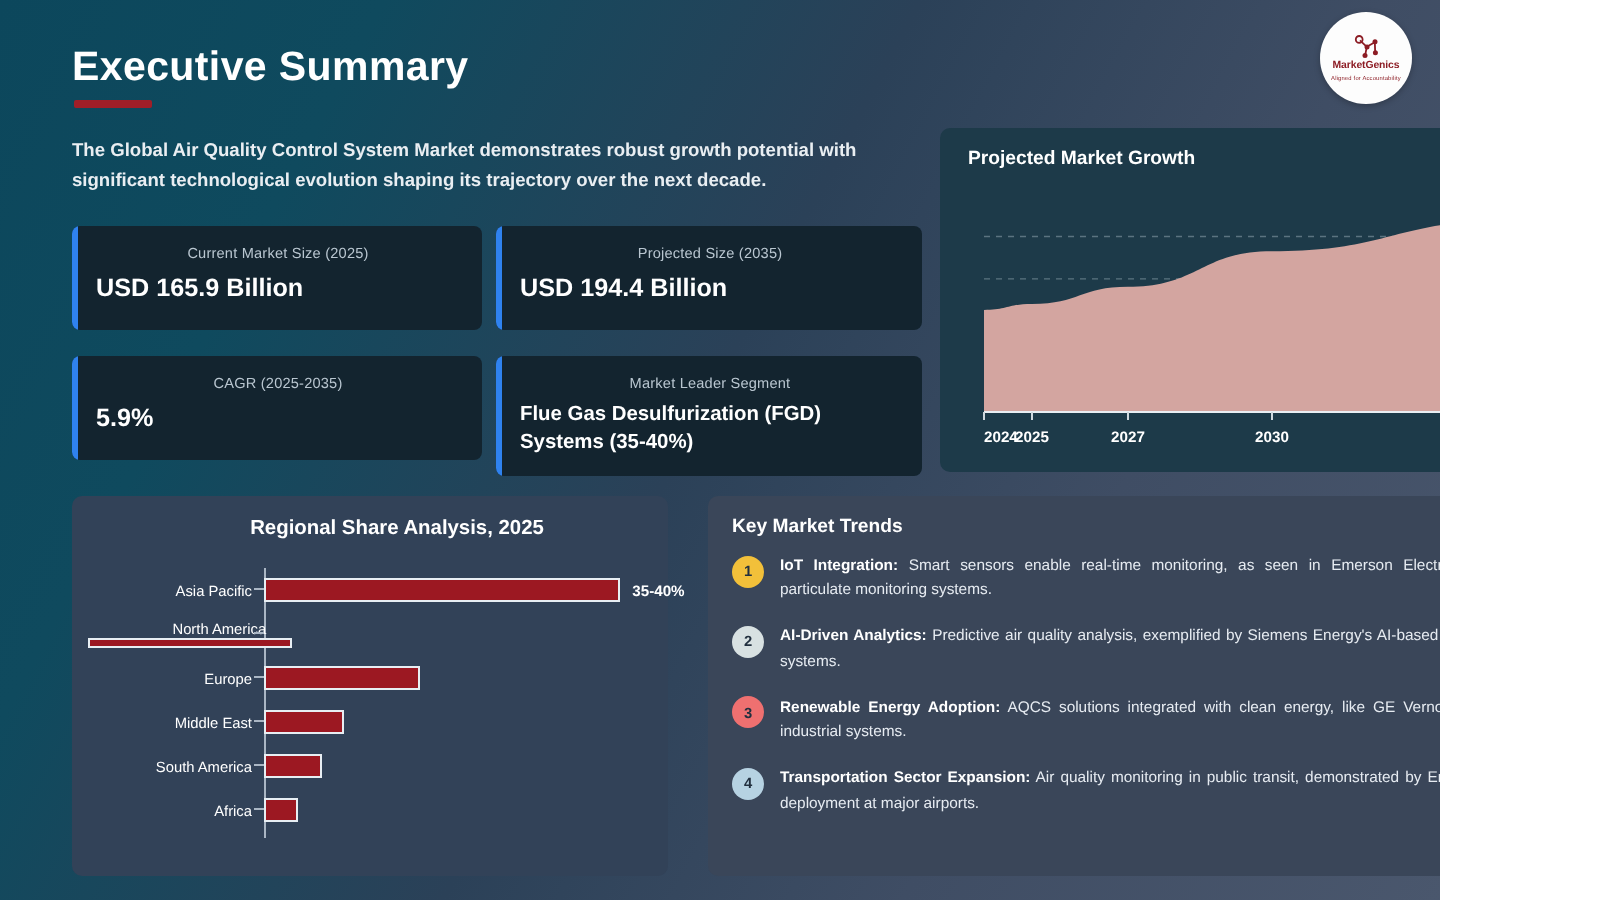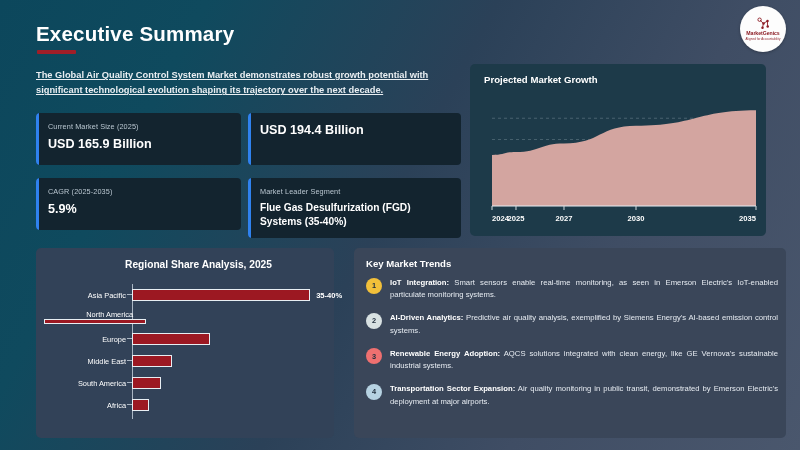--- a/index.html
+++ b/index.html
@@ -3,38 +3,38 @@
 <meta charset="utf-8">
 <style>
   * { box-sizing: border-box; margin: 0; padding: 0; }
   html, body {
     width: 800px; height: 450px;
     font-family: "Liberation Sans", sans-serif;
     overflow: hidden;
   }
   #slide {
     position: relative;
-    width: 800px; height: 450px;
+    width: 720px; height: 450px;
     background: linear-gradient(118deg, #0c475c 0%, #0f4a5e 20%, #2b4158 48%, #3f4d64 72%, #4a576d 100%);
     overflow: hidden;
   }
 
   
   #title {
     position: absolute; left: 36px; top: 22px;
     font-size: 20.5px; font-weight: bold; color: #ffffff;
     letter-spacing: .2px;
   }
   #title-rule {
     position: absolute; left: 37px; top: 50px;
     width: 39px; height: 3.5px; background: #a01e28; border-radius: 1px;
   }
   #intro {
     position: absolute; left: 36px; top: 68px; width: 412px;
-    font-size: 9.3px; font-weight: bold; color: #e9eef2; line-height: 1.65; text-decoration: underline;
+    font-size: 9.3px; font-weight: bold; color: #e9eef2; line-height: 1.65;
   }
 
   
   #logo {
     position: absolute; right: 14px; top: 6px;
     width: 46px; height: 46px; border-radius: 50%;
     background: #fdfdfd;
     display: flex; flex-direction: column;
     align-items: center; justify-content: center;
     box-shadow: 0 1px 3px rgba(0,0,0,.25);
@@ -54,21 +54,21 @@
     position: absolute;
     background: #13242f;
     border-radius: 4px;
     padding: 9px 11px 8px 12px;
     overflow: hidden;
   }
   .stat-card::before {
     content: ""; position: absolute; left: 0; top: 0; bottom: 0;
     width: 2.6px; background: #2f82ef;
   }
-  .stat-label { font-size: 7.3px; color: #b9c6d0; margin-bottom: 5px; letter-spacing: .1px; }
+  .stat-label { font-size: 7.3px; color: #b9c6d0; margin-bottom: 5px; letter-spacing: .1px; text-align: center; }
   .stat-value { font-size: 12.6px; font-weight: bold; color: #ffffff; line-height: 1.35; }
   .stat-value.small { font-size: 10.2px; }
 
   #card-current   { left: 36px;  top: 113px; width: 205px; height: 52px; }
   #card-projected { left: 248px; top: 113px; width: 213px; height: 52px; }
   #card-cagr      { left: 36px;  top: 178px; width: 205px; height: 52px; }
   #card-leader    { left: 248px; top: 178px; width: 213px; height: 60px; }
 
   
   .panel {
@@ -156,20 +156,21 @@
     </span>
     <div class="logo-name">MarketGenics</div>
     <div class="logo-tag">Aligned for Accountability</div>
   </div>
 
   <div class="stat-card" id="card-current">
     <div class="stat-label">Current Market Size (2025)</div>
     <div class="stat-value">USD 165.9 Billion</div>
   </div>
   <div class="stat-card" id="card-projected">
+    <div class="stat-label">Projected Size (2035)</div>
     <div class="stat-value">USD 194.4 Billion</div>
   </div>
   <div class="stat-card" id="card-cagr">
     <div class="stat-label">CAGR (2025-2035)</div>
     <div class="stat-value">5.9%</div>
   </div>
   <div class="stat-card" id="card-leader">
     <div class="stat-label">Market Leader Segment</div>
     <div class="stat-value small">Flue Gas Desulfurization (FGD) Systems (35-40%)</div>
   </div>

